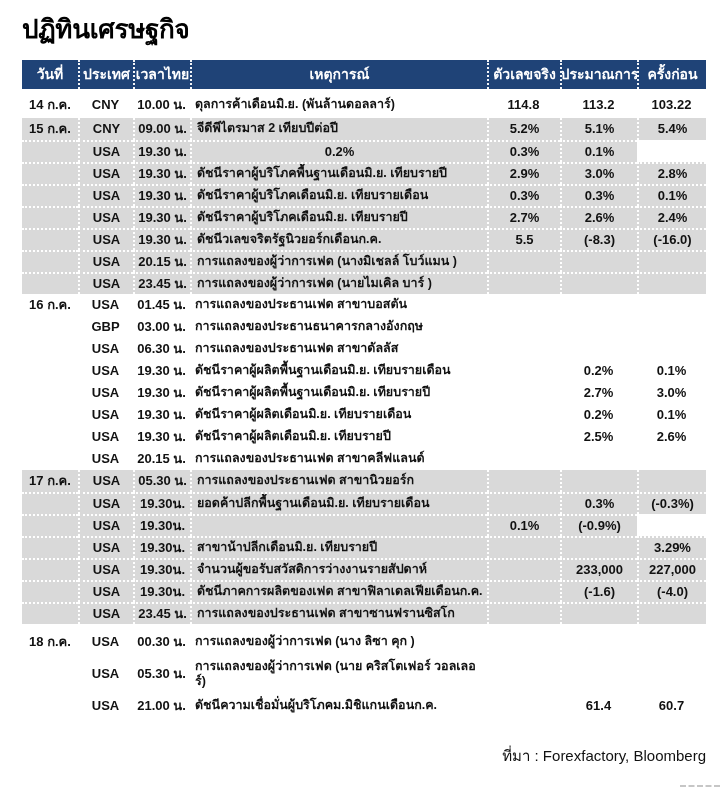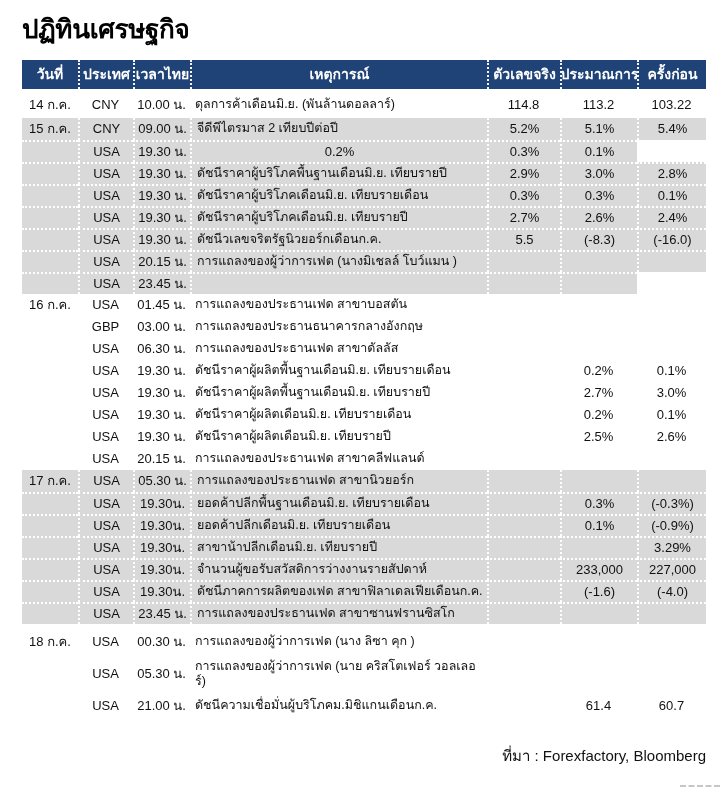--- a/index.html
+++ b/index.html
@@ -41,21 +41,21 @@
     white-space: nowrap; overflow: hidden;
   }
   .thead .cell + .cell { border-left: 2px dotted rgba(255,255,255,0.95); }
 
   .cell {
     display: flex; align-items: center; justify-content: center;
     font-size: 13px;
     line-height: 1.1;
     white-space: nowrap;
   }
-  .row { height: 22px; }
+  .row { height: 22px; font-weight: bold; }
   .sec0 .row { height: 26px; }
   .sec4 .row { height: 24px; }
   .row.wrap { height: 40px; }
   .sec4 { margin-top: 6px; }
 
   .c-event {
     justify-content: flex-start;
     padding: 0 5px;
     font-size: 12.5px;
     overflow: hidden;
@@ -169,20 +169,21 @@
             <div class="cell c-time">20.15 น.</div>
             <div class="cell c-event">การแถลงของผู้ว่าการเฟด (นางมิเชลล์ โบว์แมน )</div>
             <div class="cell c-actual"></div>
             <div class="cell c-forecast"></div>
             <div class="cell c-previous"></div>
           </div>
           <div class="row">
             <div class="cell c-date"></div>
             <div class="cell c-country">USA</div>
             <div class="cell c-time">23.45 น.</div>
+            <div class="cell c-event">การแถลงของผู้ว่าการเฟด (นายไมเคิล บาร์ )</div>
             <div class="cell c-actual"></div>
             <div class="cell c-forecast"></div>
             <div class="cell c-previous"></div>
           </div>
         </div>
         <div class="section sec2">
           <div class="row">
             <div class="cell c-date">16 ก.ค.</div>
             <div class="cell c-country">USA</div>
             <div class="cell c-time">01.45 น.</div>
@@ -271,21 +272,20 @@
             <div class="cell c-time">19.30น.</div>
             <div class="cell c-event">ยอดค้าปลีกพื้นฐานเดือนมิ.ย. เทียบรายเดือน</div>
             <div class="cell c-actual"></div>
             <div class="cell c-forecast">0.3%</div>
             <div class="cell c-previous">(-0.3%)</div>
           </div>
           <div class="row">
             <div class="cell c-date"></div>
             <div class="cell c-country">USA</div>
             <div class="cell c-time">19.30น.</div>
-            <div class="cell c-event">ยอดค้าปลีกเดือนมิ.ย. เทียบรายเดือน</div>
             <div class="cell c-actual"></div>
             <div class="cell c-forecast">0.1%</div>
             <div class="cell c-previous">(-0.9%)</div>
           </div>
           <div class="row">
             <div class="cell c-date"></div>
             <div class="cell c-country">USA</div>
             <div class="cell c-time">19.30น.</div>
             <div class="cell c-event">สาขาน้าปลีกเดือนมิ.ย. เทียบรายปี</div>
             <div class="cell c-actual"></div>

